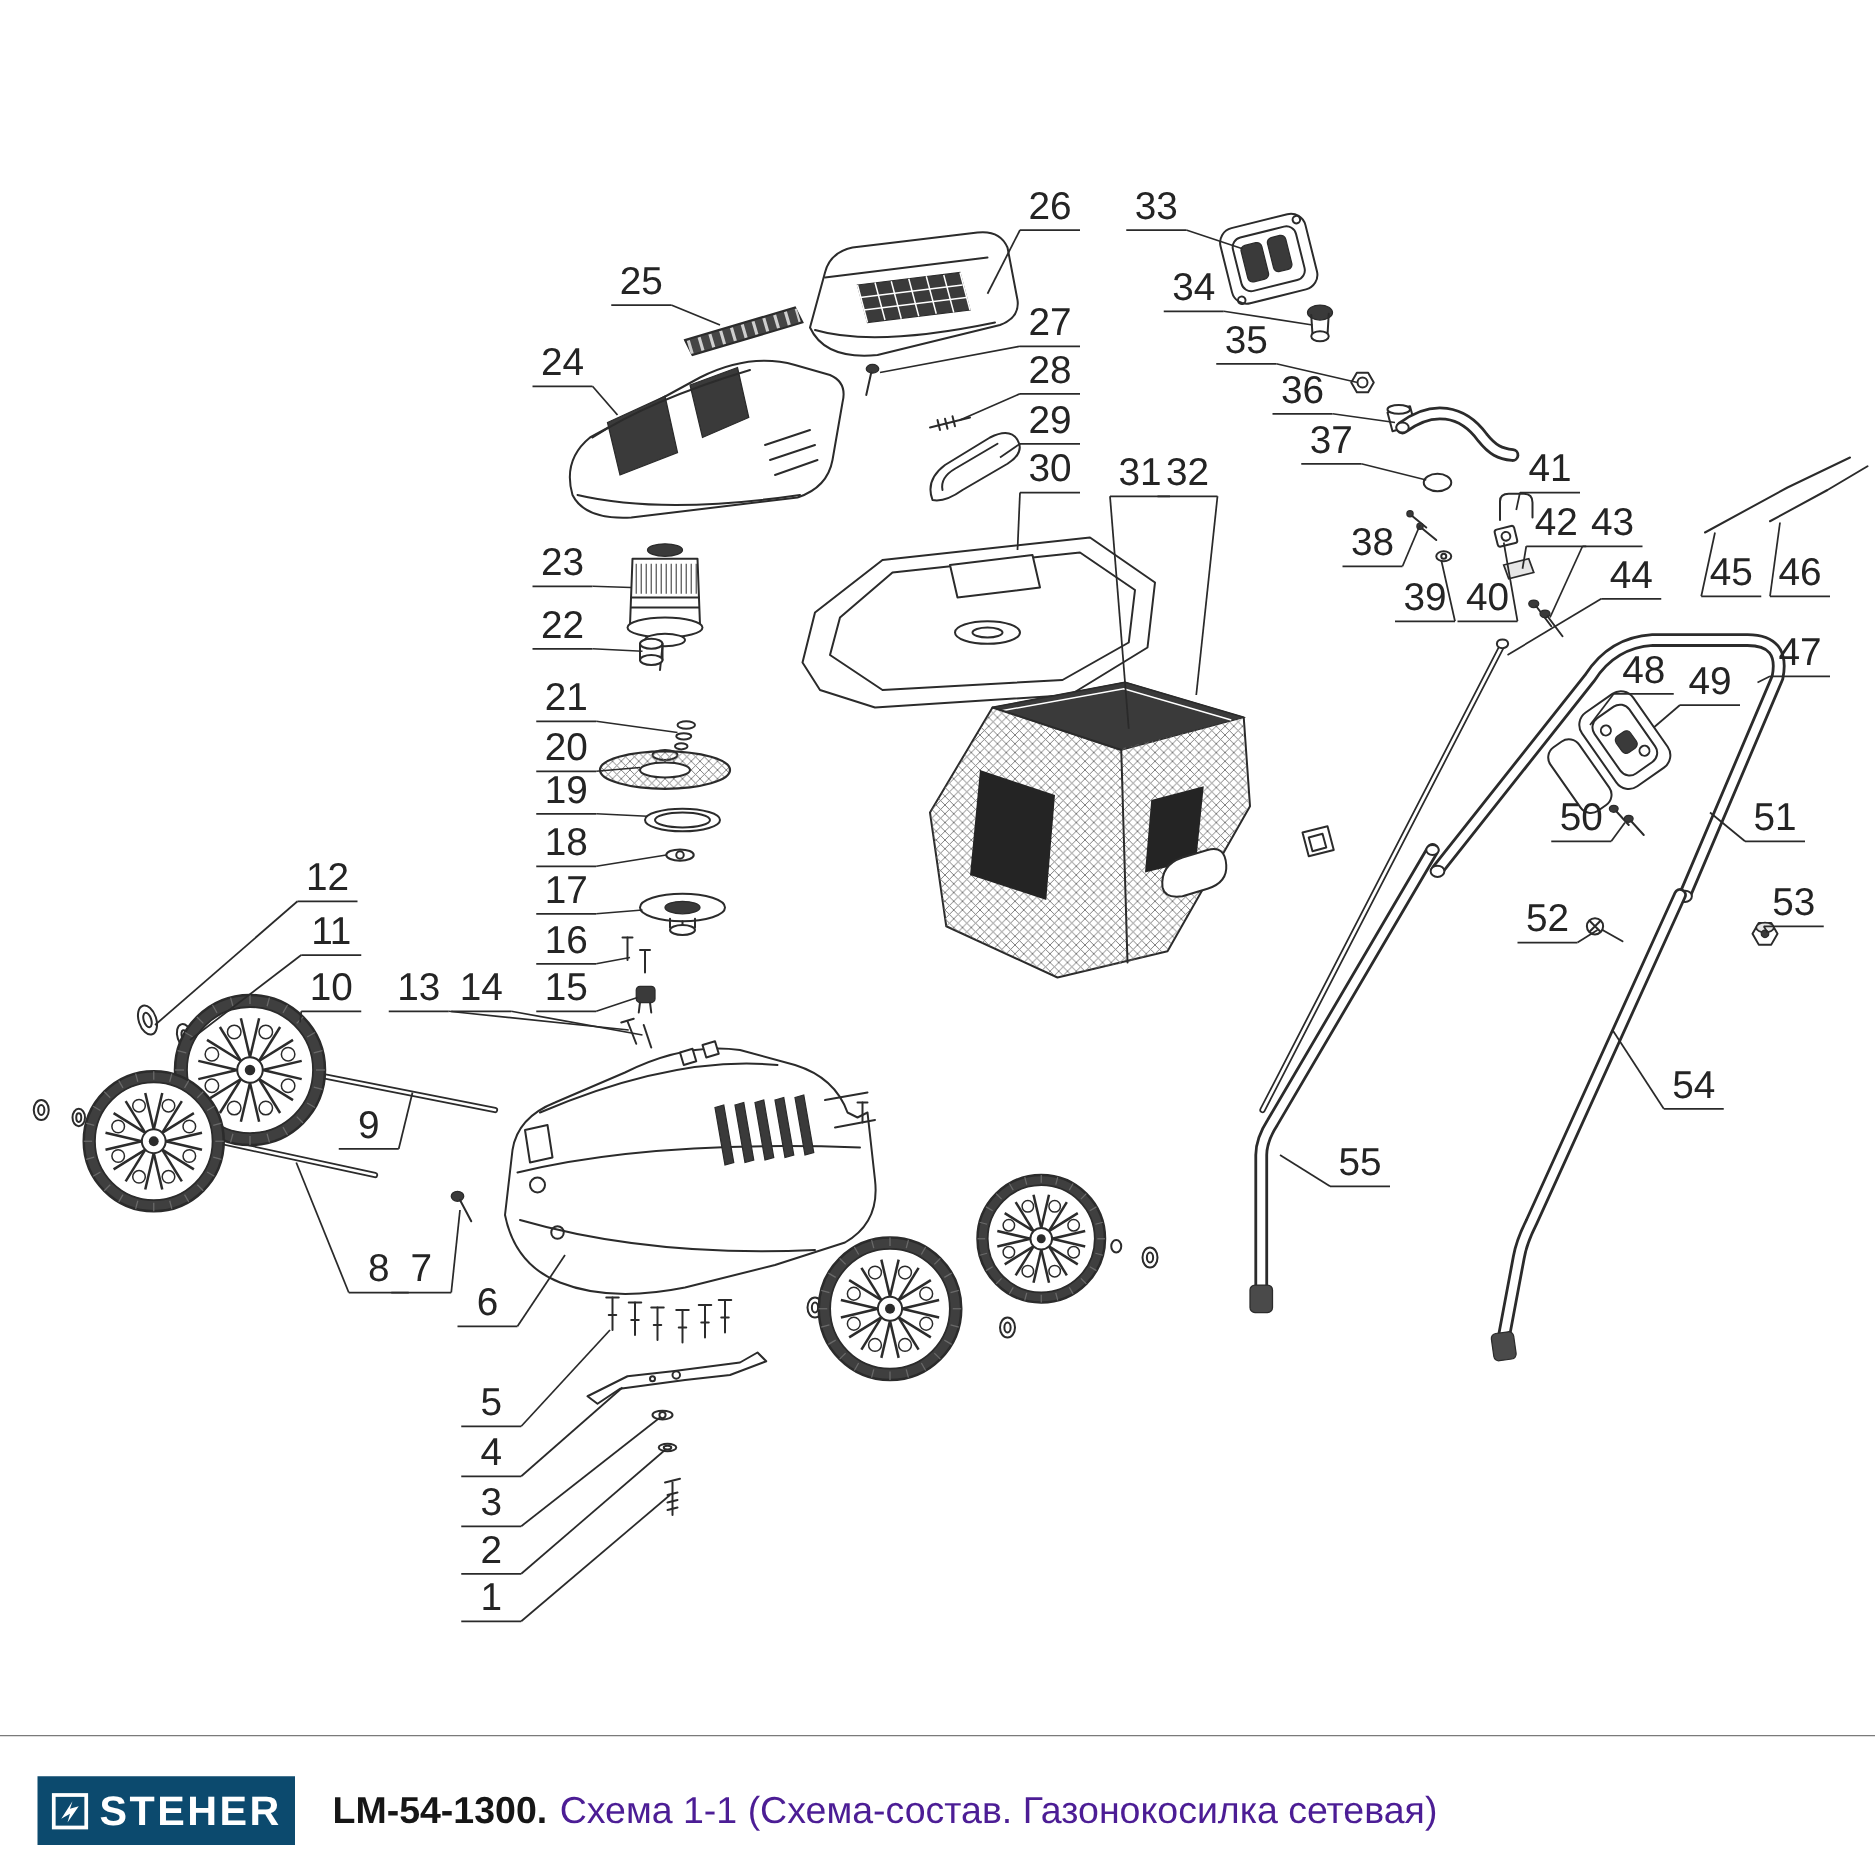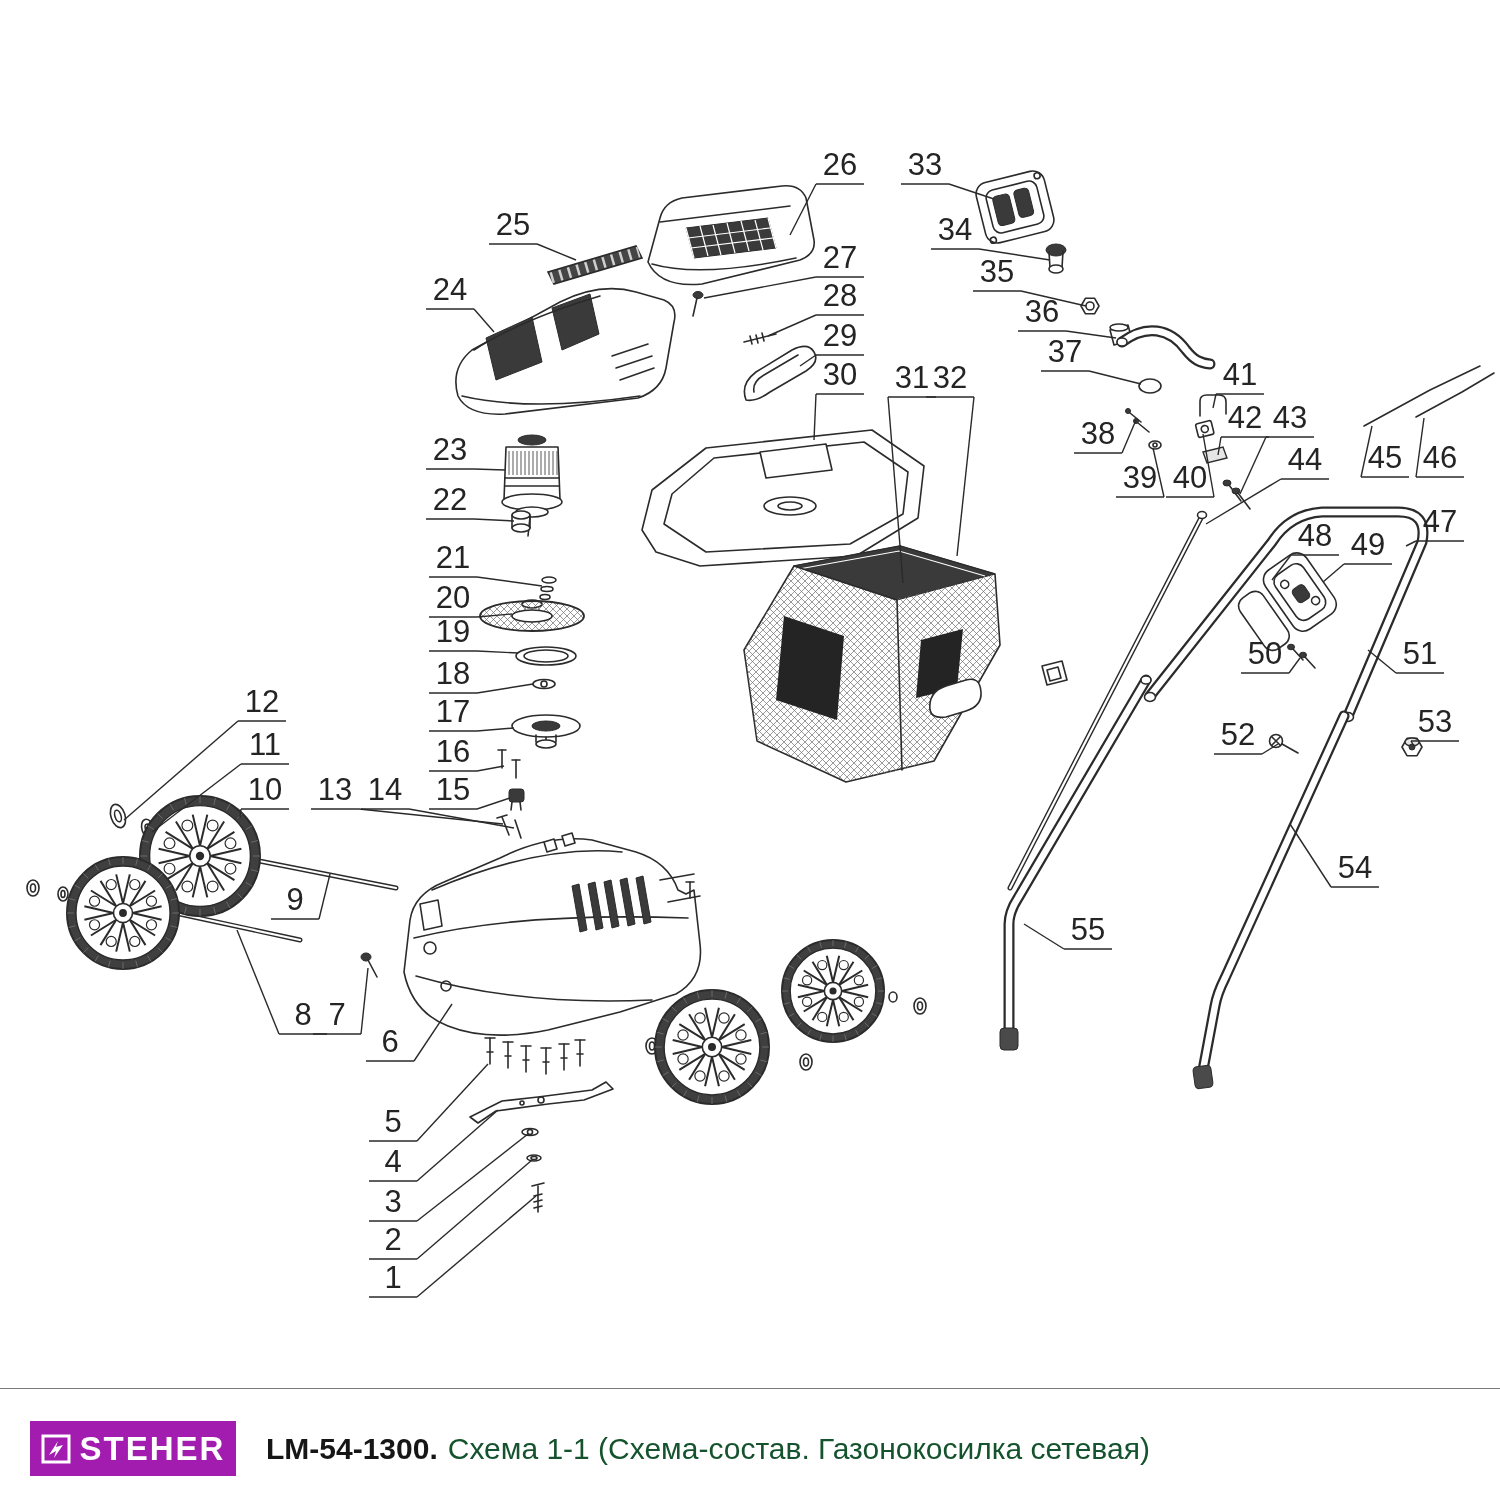--- a/index.html
+++ b/index.html
@@ -16,26 +16,26 @@
   .tube-o{stroke:#2b2b2b;stroke-width:11;fill:none;stroke-linecap:round;}
   .tube-i{stroke:#ffffff;stroke-width:6.5;fill:none;stroke-linecap:round;}
   .rod-o{stroke:#2b2b2b;stroke-width:5;fill:none;stroke-linecap:round;}
   .rod-i{stroke:#ffffff;stroke-width:2.2;fill:none;stroke-linecap:round;}
   .plabel{font-family:"Liberation Sans",sans-serif;font-size:31px;fill:#242424;text-anchor:middle;}
   .lead{stroke:#2a2a2a;stroke-width:1.4;fill:none;}
 
   
   .footer{position:absolute;left:0;top:1388px;width:1500px;border-top:1.5px solid #7a7a7a;}
   .footer-inner{display:flex;align-items:center;gap:30px;padding:32px 0 0 30px;}
-  .logo{width:206px;height:55px;background:#a21caf;display:flex;align-items:center;
+  .logo{width:206px;height:55px;background:#0c4a6e;display:flex;align-items:center;
         justify-content:center;gap:9px;flex:none;text-align:center;}
   .logo-text{color:#fff;font-weight:700;font-size:33px;letter-spacing:2px;}
   .title{font-size:30px;color:#161616;white-space:nowrap;}
   .title .model{font-weight:700;}
-  .title .subtitle{font-weight:400;color:#14532d;margin-left:10px;}
+  .title .subtitle{font-weight:400;color:#4c1d95;margin-left:10px;}
 </style>
 </head>
 <body>
 
 <div class="canvas">
 
 <svg class="diagram" width="1500" height="1500" viewBox="0 0 1500 1500">
   <defs>
     <pattern id="mesh" width="7" height="7" patternUnits="userSpaceOnUse">
       <path d="M0 7 L7 0 M0 0 L7 7" stroke="#6f6f6f" stroke-width="0.7"></path>

